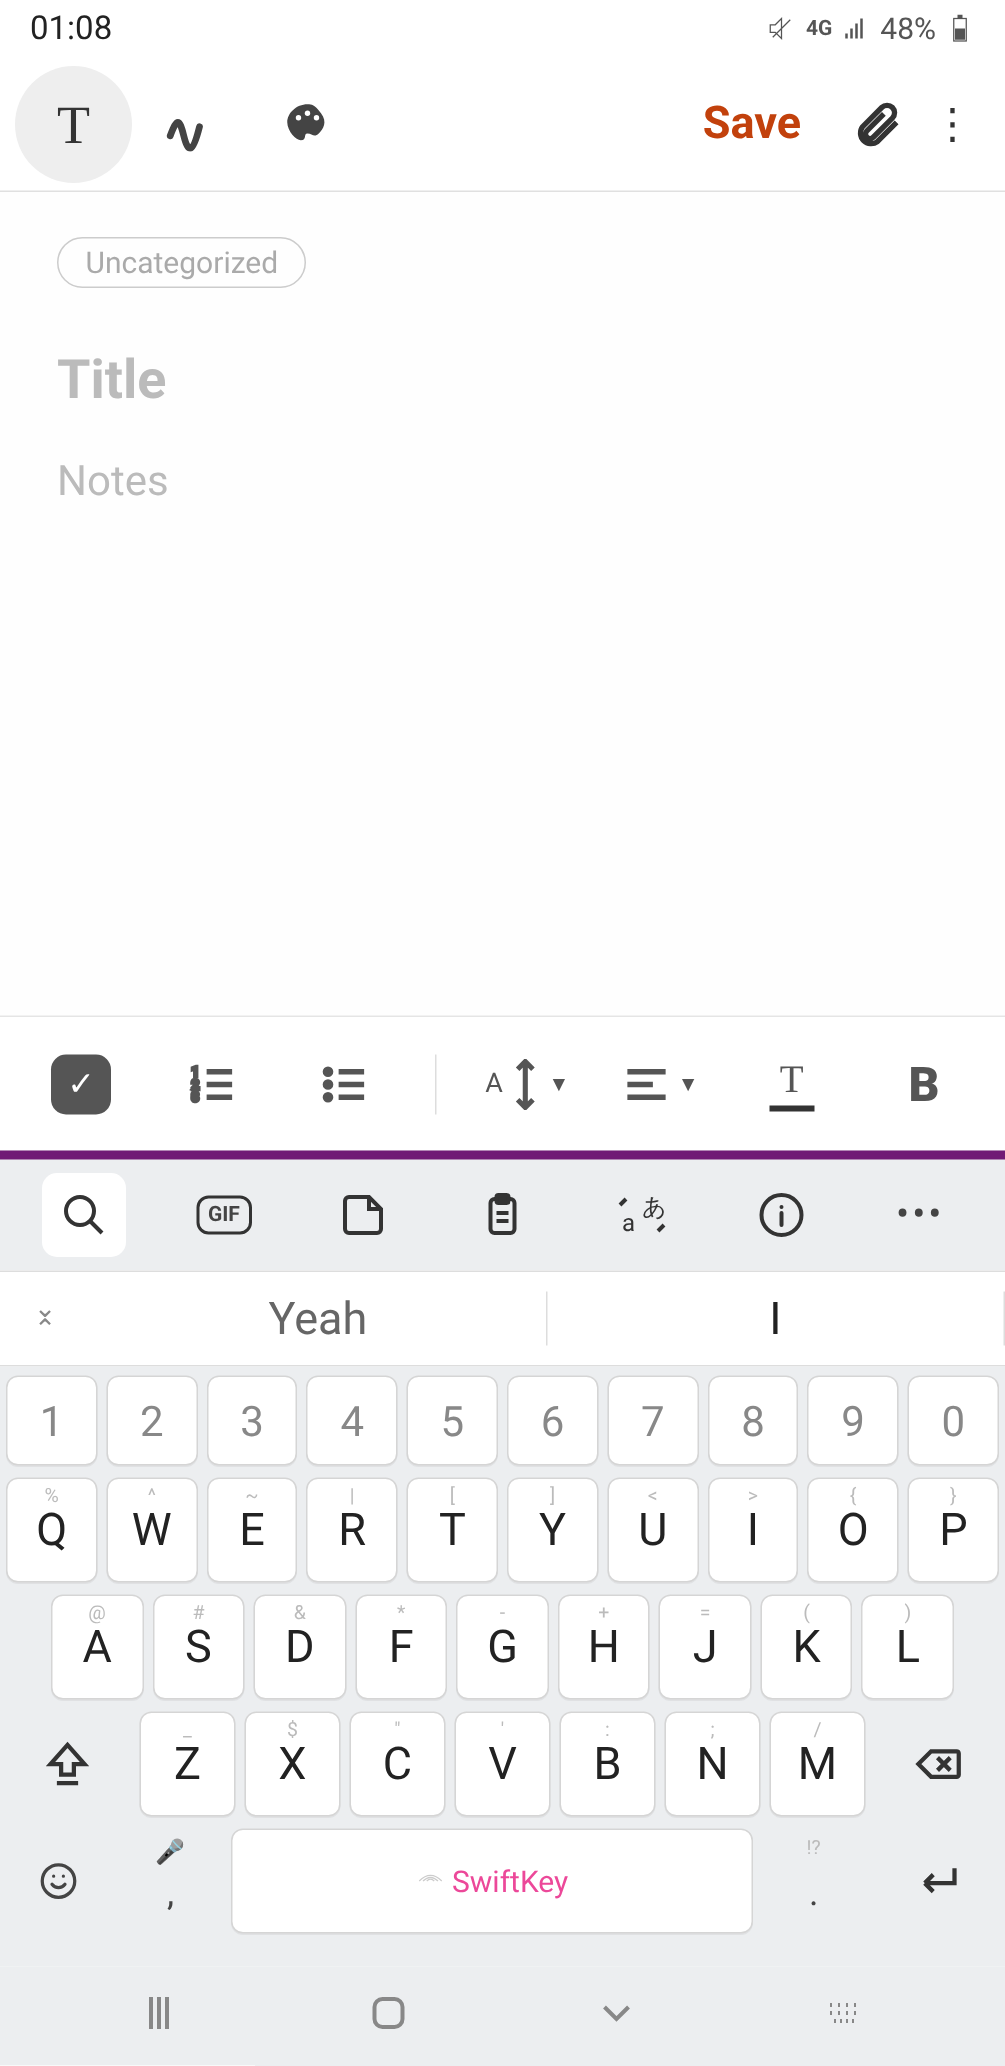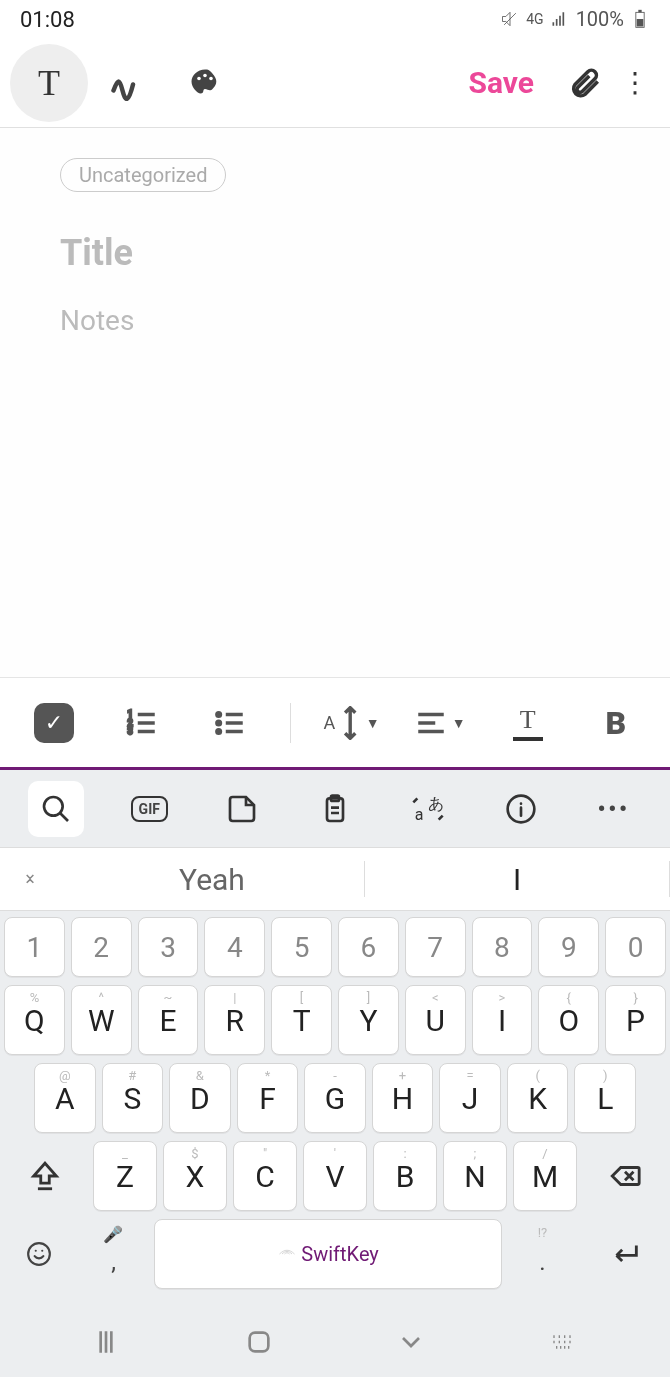--- a/index.html
+++ b/index.html
@@ -10,42 +10,42 @@
   .status-bar { height: 38px; display: flex; align-items: center; justify-content: space-between; padding: 0 20px; font-size: 22px; color: #222; }
   .status-right { display: flex; align-items: center; gap: 6px; font-size: 20px; color:#555; }
   .status-right svg { width: 20px; height: 20px; }
 
   
   .top-toolbar { height: 90px; display: flex; align-items: center; padding: 0 10px; border-bottom: 1px solid #e0e0e0; }
   .tool-btn { width: 78px; height: 78px; display: flex; align-items: center; justify-content: center; border-radius: 50%; }
   .tool-btn.active { background: #eee; }
   .tool-btn span { font-family: Georgia, serif; font-size: 36px; color:#333; }
   .flex-spacer { flex: 1; }
-  .save-btn { font-size: 30px; font-weight: 700; color: #ec4899; margin-right: 26px; }
+  .save-btn { font-size: 30px; font-weight: 700; color: #c2410c; margin-right: 26px; }
   .icon-btn { width: 50px; height: 50px; display:flex; align-items:center; justify-content:center; }
   .icon-btn svg { width: 34px; height: 34px; stroke:#333; fill:none; stroke-width:2.5; }
 
   
-  .content { flex: 1; padding: 30px 60px; background:#fefefe; }
+  .content { flex: 1; padding: 30px 38px; background:#fefefe; }
   .tag-chip { display:inline-block; border:1.5px solid #ccc; border-radius: 20px; padding: 4px 18px; font-size: 20px; color:#aaa; }
   .title-input { margin-top: 40px; font-size: 36px; font-weight:700; color:#bbb; border:none; outline:none; width:100%; background:transparent; }
   .notes-input { margin-top: 30px; font-size: 28px; color:#bbb; border:none; outline:none; width:100%; background:transparent; }
   ::placeholder { color:#bbb; }
 
   
   .format-bar { height: 90px; display:flex; align-items:center; justify-content:space-around; border-top:1px solid #e5e5e5; background:#fff; padding:0 10px;}
   .fmt-item { width:56px; height:56px; display:flex; align-items:center; justify-content:center; color:#555; }
   .fmt-checked { width:40px; height:40px; background:#555; border-radius:10px; display:flex; align-items:center; justify-content:center; color:#fff; font-size:22px;}
   .fmt-item svg { width:34px; height:34px; stroke:#555; fill:none; stroke-width:2;}
   .fmt-sep { width:1px; height:40px; background:#ddd;}
   .fmt-bold { font-size:32px; font-weight:900; color:#555;}
   .fmt-pair { display:flex; align-items:center; gap:4px; }
 
   
-  .kb-toolbar { height:80px; background:#eceef0; display:flex; align-items:center; justify-content:space-around; padding:0 10px; border-top:3px solid #701a75;}
+  .kb-toolbar { height:80px; background:#eceef0; display:flex; align-items:center; justify-content:space-around; padding:0 10px; border-top:6px solid #701a75;}
   .kb-tool { width:56px; height:56px; display:flex; align-items:center; justify-content:center; border-radius:10px; color:#444; font-size:20px;}
   .kb-tool.search { background:#fff; }
   .kb-tool svg { width:32px; height:32px; stroke:#333; fill:none; stroke-width:2;}
   .gif-box { border:2px solid #333; border-radius:8px; padding:3px 6px; font-size:14px; font-weight:bold;}
   .dots { font-size:26px; letter-spacing:2px;}
 
   
   .sugg-row { height:64px; display:flex; align-items:center; background:#fff; border-top:1px solid #ddd; border-bottom:1px solid #ddd;}
   .sugg-collapse { width:60px; display:flex; flex-direction:column; align-items:center; gap:-4px; color:#888; font-size:18px;}
   .sugg { flex:1; text-align:center; font-size:30px; color:#666;}
@@ -53,42 +53,42 @@
   .sugg-sep { width:1px; height:36px; background:#ddd;}
 
   
   .keyboard { background:#eceef0; padding:6px 4px 14px 4px; }
   .kb-row { display:flex; gap:6px; margin-bottom:8px; justify-content:center; }
   .key { background:#fff; border:1px solid #d5d5d5; border-radius:8px; height:70px; flex:1; display:flex; flex-direction:column; align-items:center; justify-content:center; font-size:30px; color:#222; position:relative; box-shadow:0 1px 0 rgba(0,0,0,0.05);}
   .key .sec { position:absolute; top:4px; font-size:13px; color:#bbb;}
   .key.num { font-size:28px; color:#888; height:60px;}
   .key.fn { background:transparent; border:none; box-shadow:none; flex:1.2; font-size:26px; color:#333;}
   .key.fn svg { width:34px; height:34px; stroke:#333; fill:none; stroke-width:2;}
-  .key.space { flex:5; background:#fff; color:#701a75; font-size:20px;}
+  .key.space { flex:5; background:#fff; color:#ec4899; font-size:20px;}
   .key.small-fn { background:transparent; border:none; box-shadow:none; color:#444; font-size:24px;}
   .row-home { padding:0 30px;}
 
   
   .nav-bar { height:66px; background:#eceef0; display:flex; align-items:center; justify-content:space-around; padding:0 30px;}
   .nav-bar svg { width:32px; height:32px; stroke:#888; fill:none; stroke-width:2;}
 </style>
 </head>
 <body>
 
 <div class="status-bar">
   <span>01:08</span>
   <div class="status-right">
     <svg viewBox="0 0 24 24">
         <path d="M3 9v6h4l5 5V4L7 9H3z M19 5l-14 14" stroke="#555" fill="none"></path>
       </svg>
-    <span style="font-size:14px;font-weight:normal;text-align:right;">4G</span>
+    <span style="font-size:14px;font-weight:bold;text-align:right;">4G</span>
     <svg viewBox="0 0 24 24">
         <path d="M3 20h2v-4H3zM7 20h2v-8H7zM11 20h2v-12h-2zM15 20h2V4h-2z" fill="#555" stroke="none"></path>
       </svg>
-    <span>100%</span>
+    <span>48%</span>
     <svg viewBox="0 0 24 24">
         <rect x="7" y="4" width="10" height="18" stroke="#555" fill="none"></rect>
         <rect x="8" y="12" width="8" height="9" fill="#555"></rect>
         <rect x="10" y="1" width="4" height="3" fill="#555"></rect>
       </svg>
   </div>
 </div>
 
 <div class="top-toolbar">
   <div class="tool-btn active">

